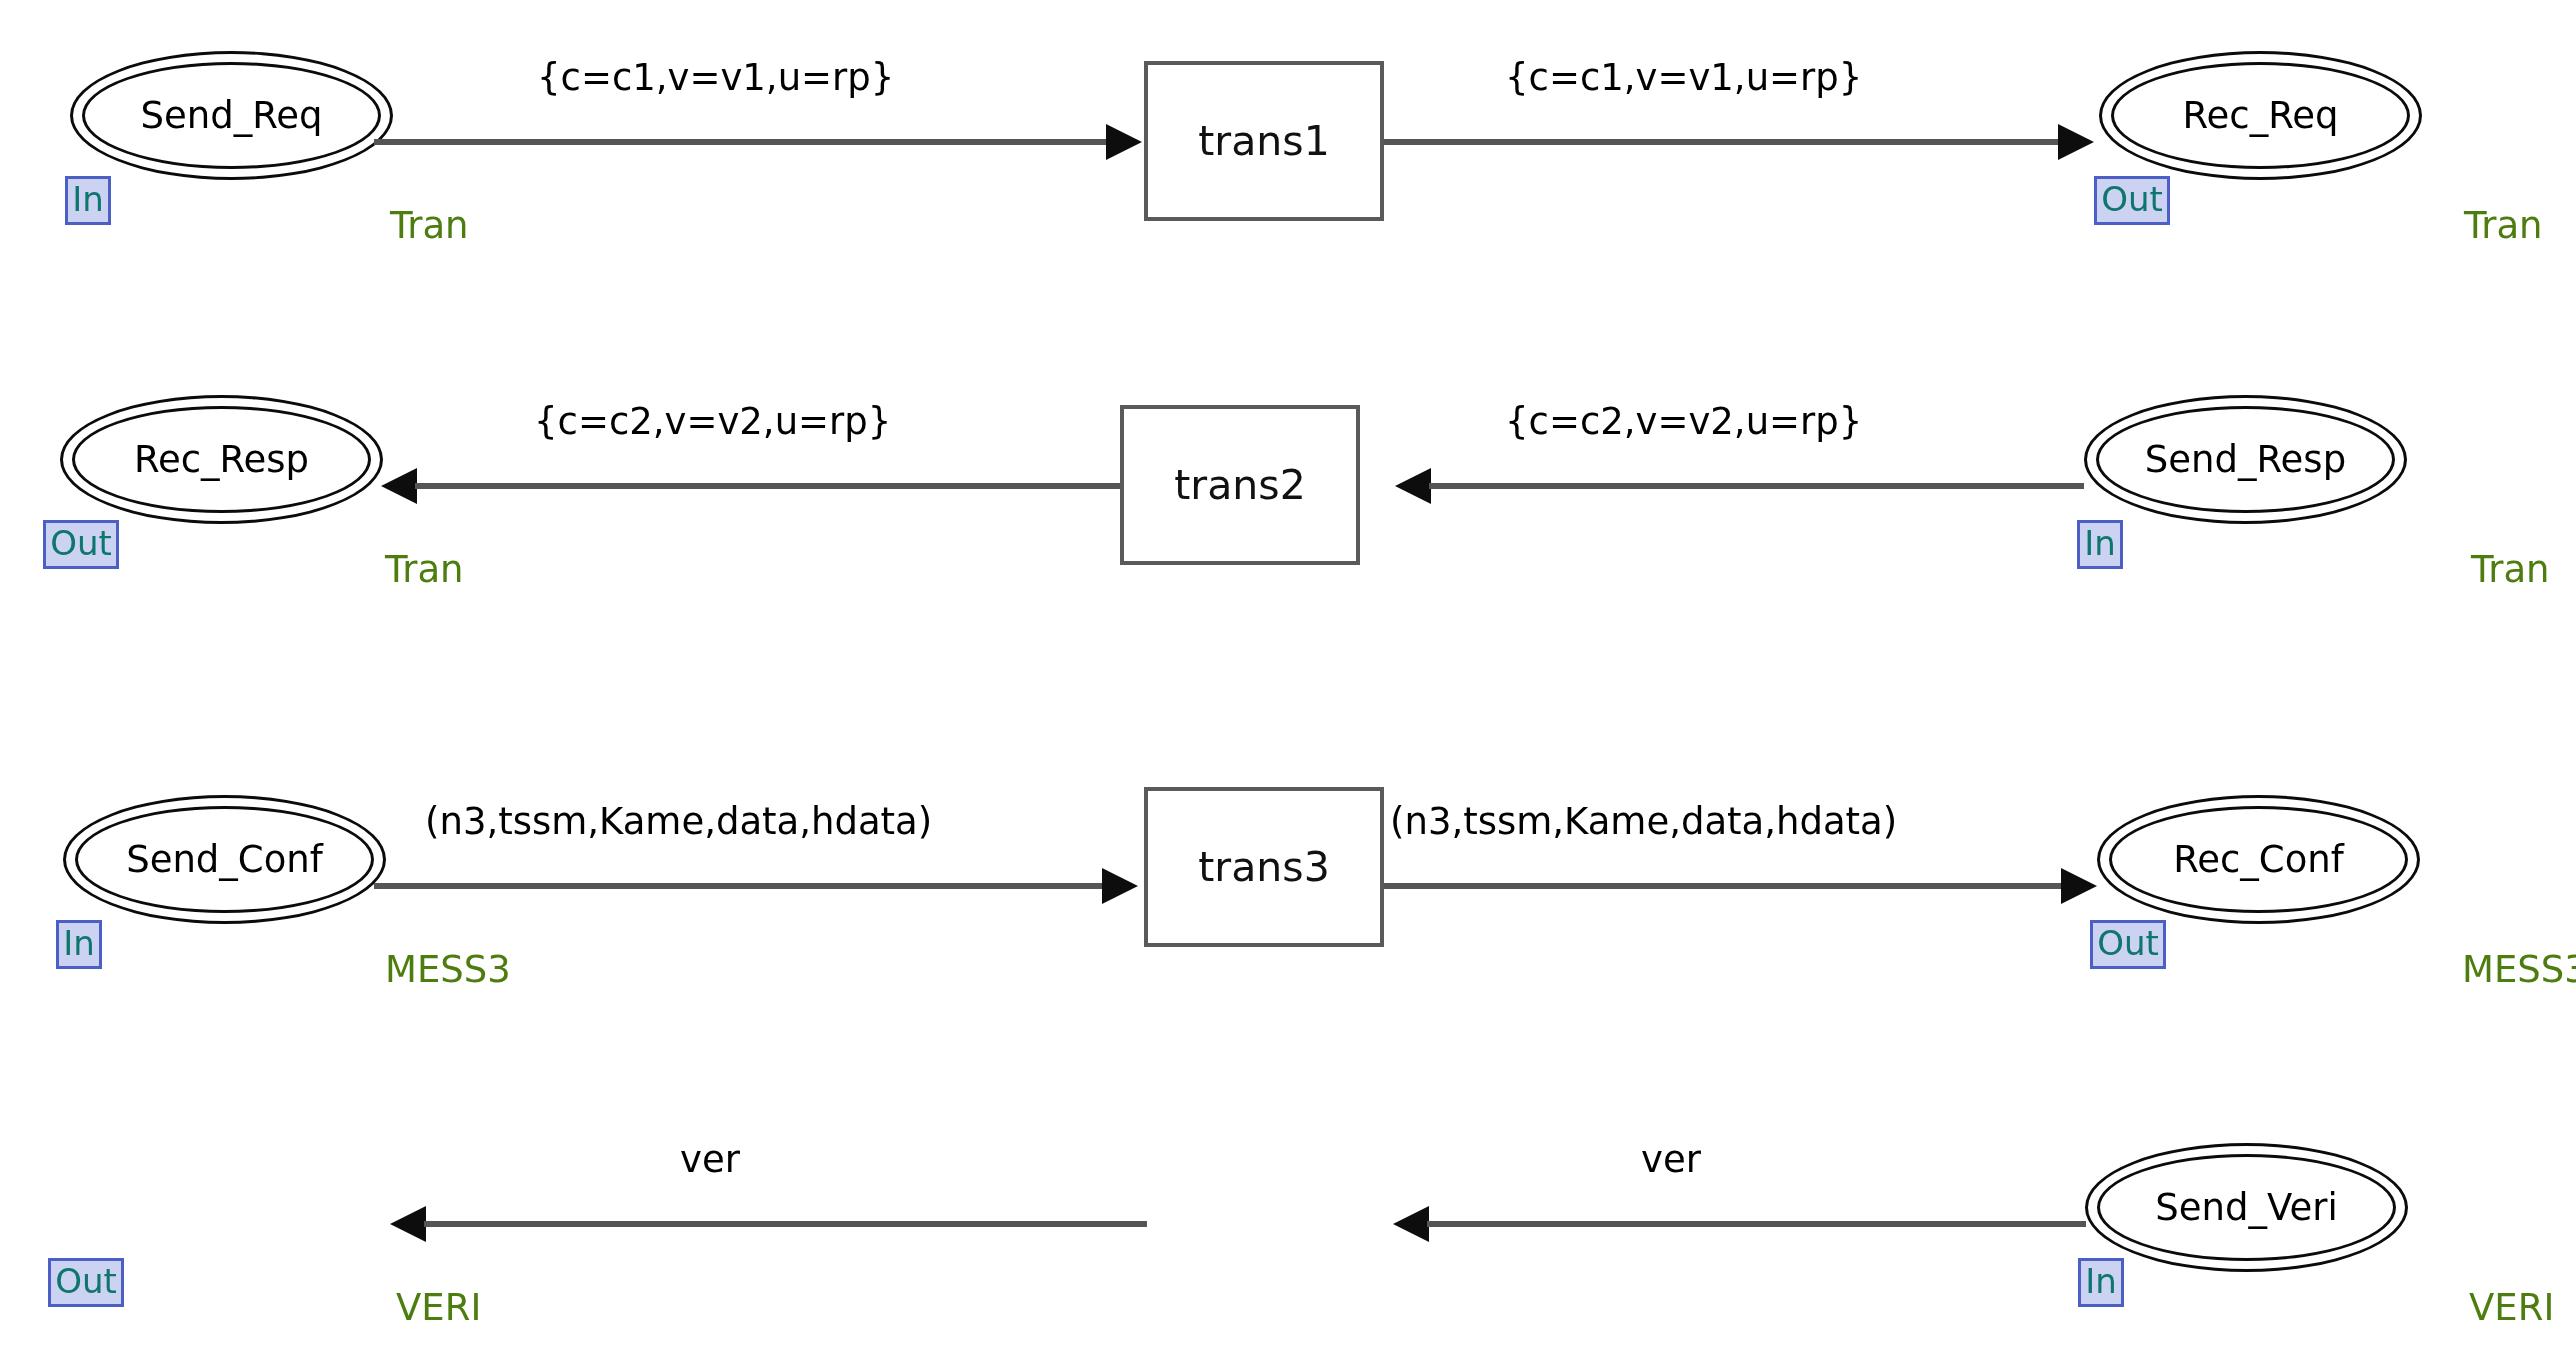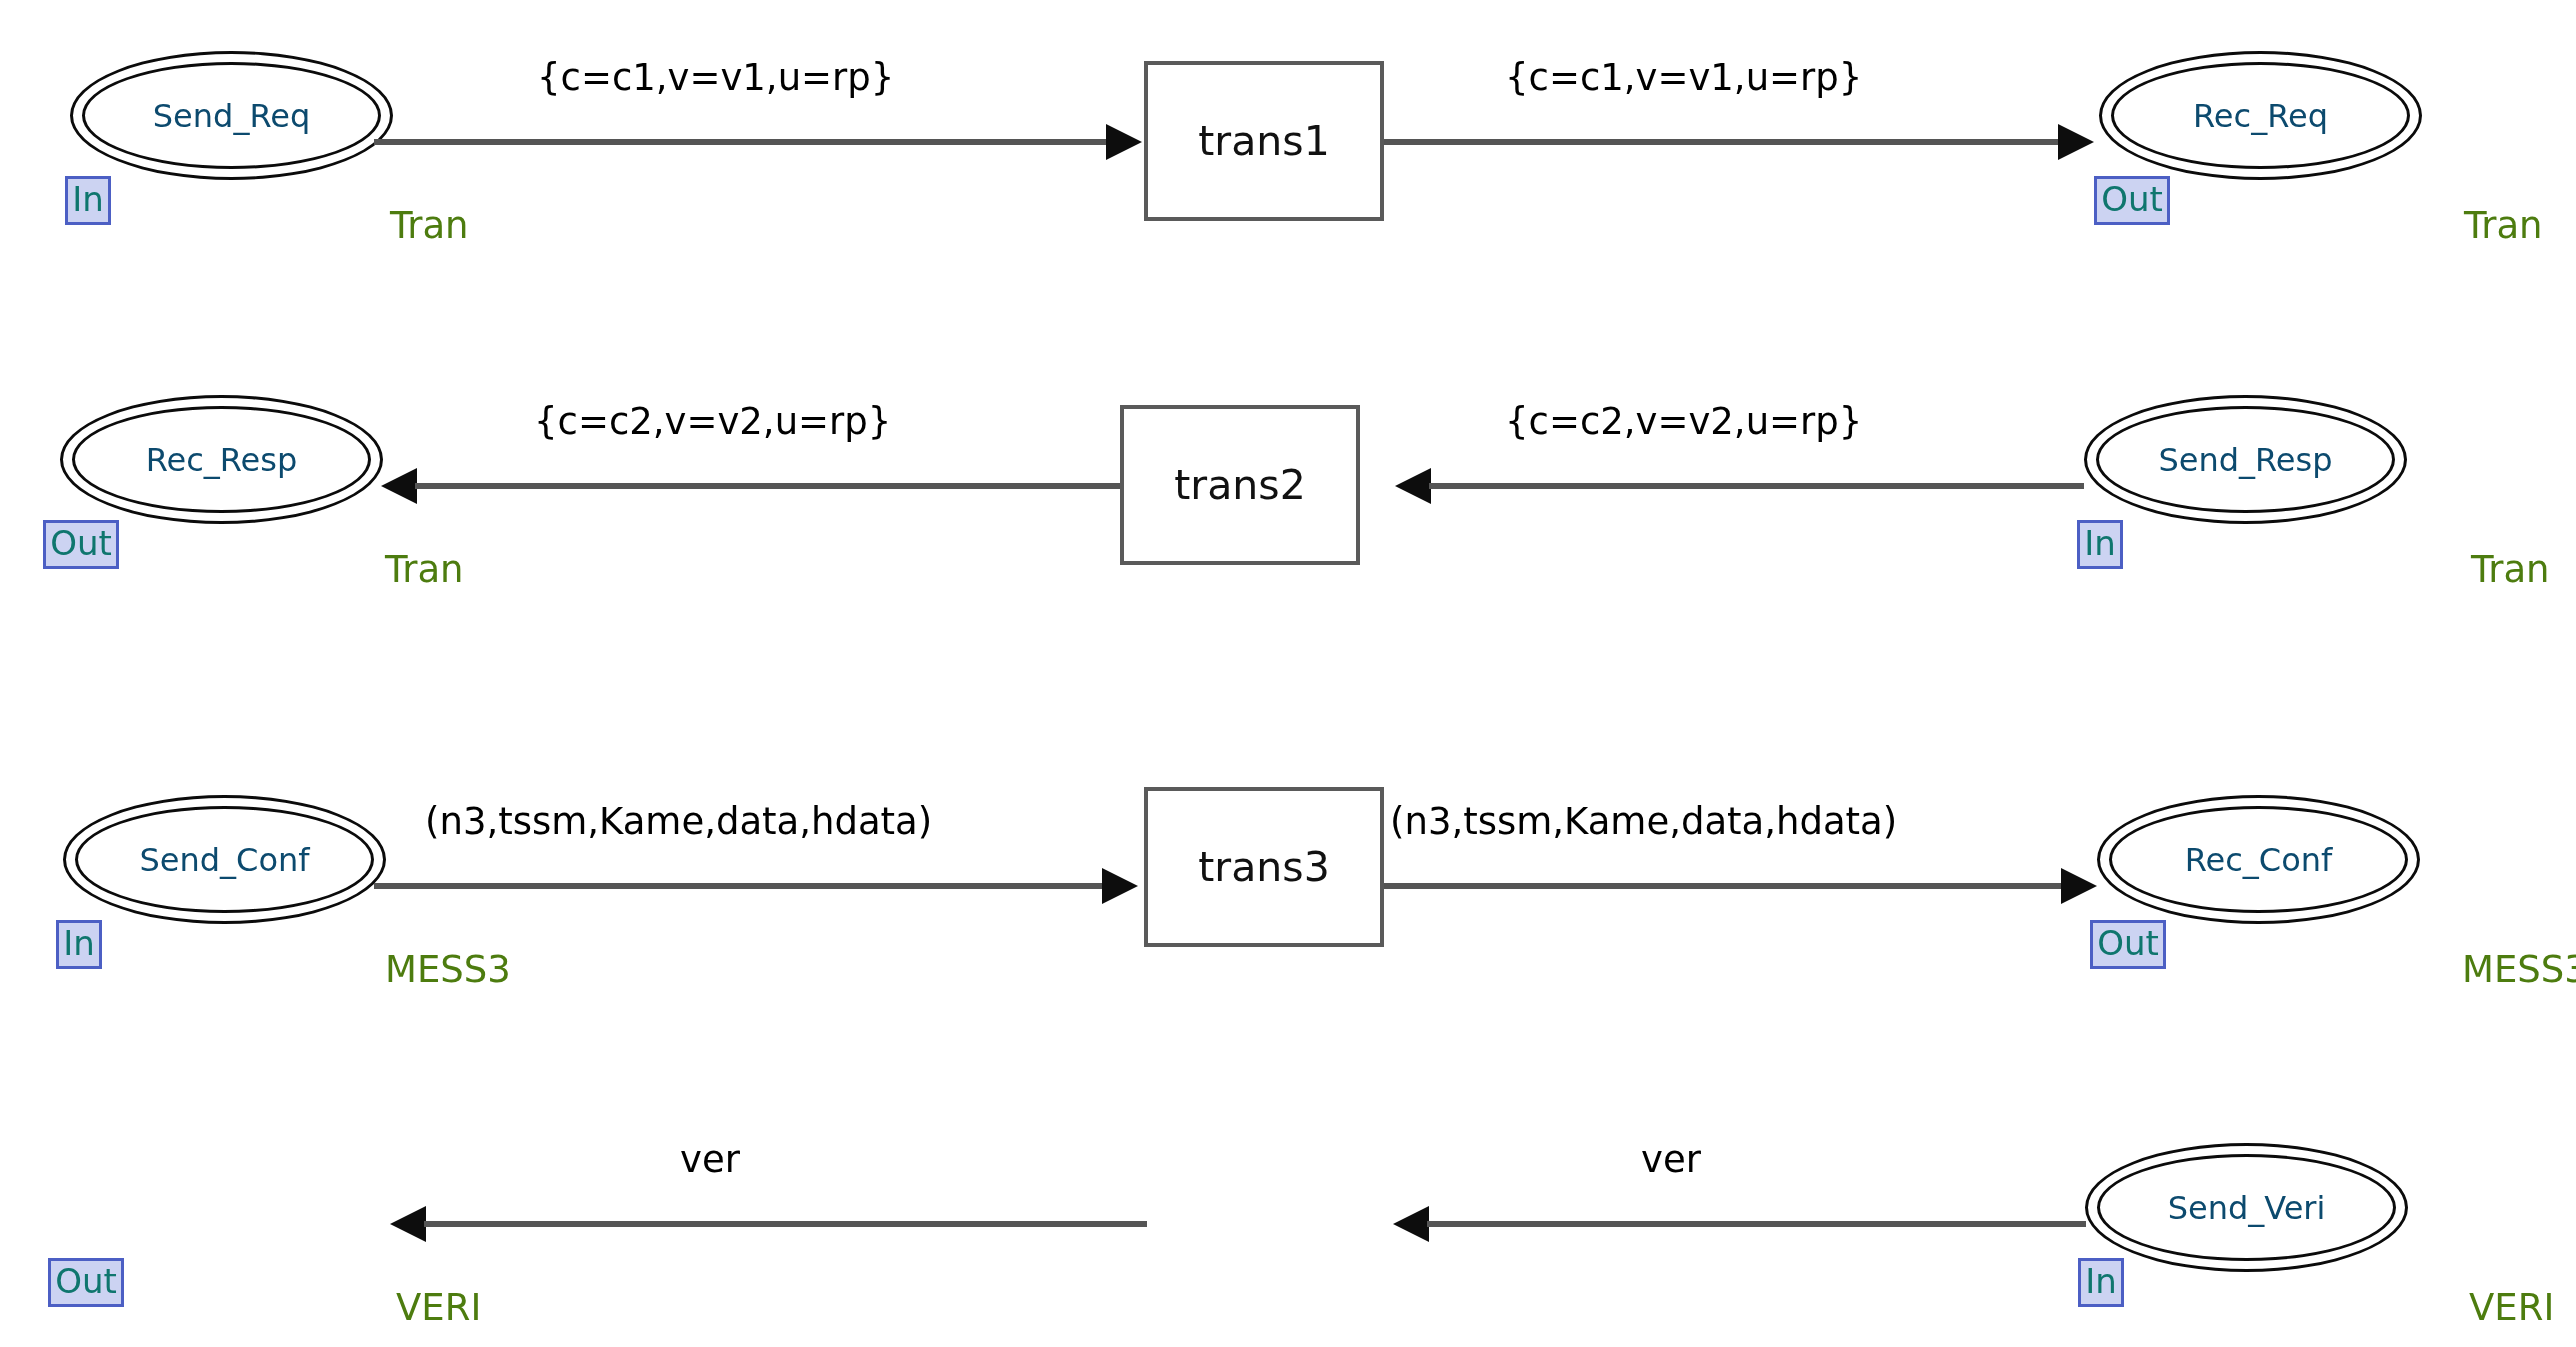--- a/index.html
+++ b/index.html
@@ -45,22 +45,22 @@
     left: 12px; top: 11px;
     width: 299px; height: 107px;
   }
   .place .place-label {
     position: absolute;
     left: 0; top: 0;
     width: 323px; height: 129px;
     display: flex;
     align-items: center;
     justify-content: center;
-    font-size: 32px;
-    color: #0c4a6e;
+    font-size: 37px;
+    color: #000000;
     letter-spacing: 0px;
     white-space: nowrap;
     pointer-events: none;
   }
   
   .io-badge {
     position: absolute;
     box-sizing: border-box;
     border: 3.4px solid #4c5fc4;
     background: #ccd3f2;

